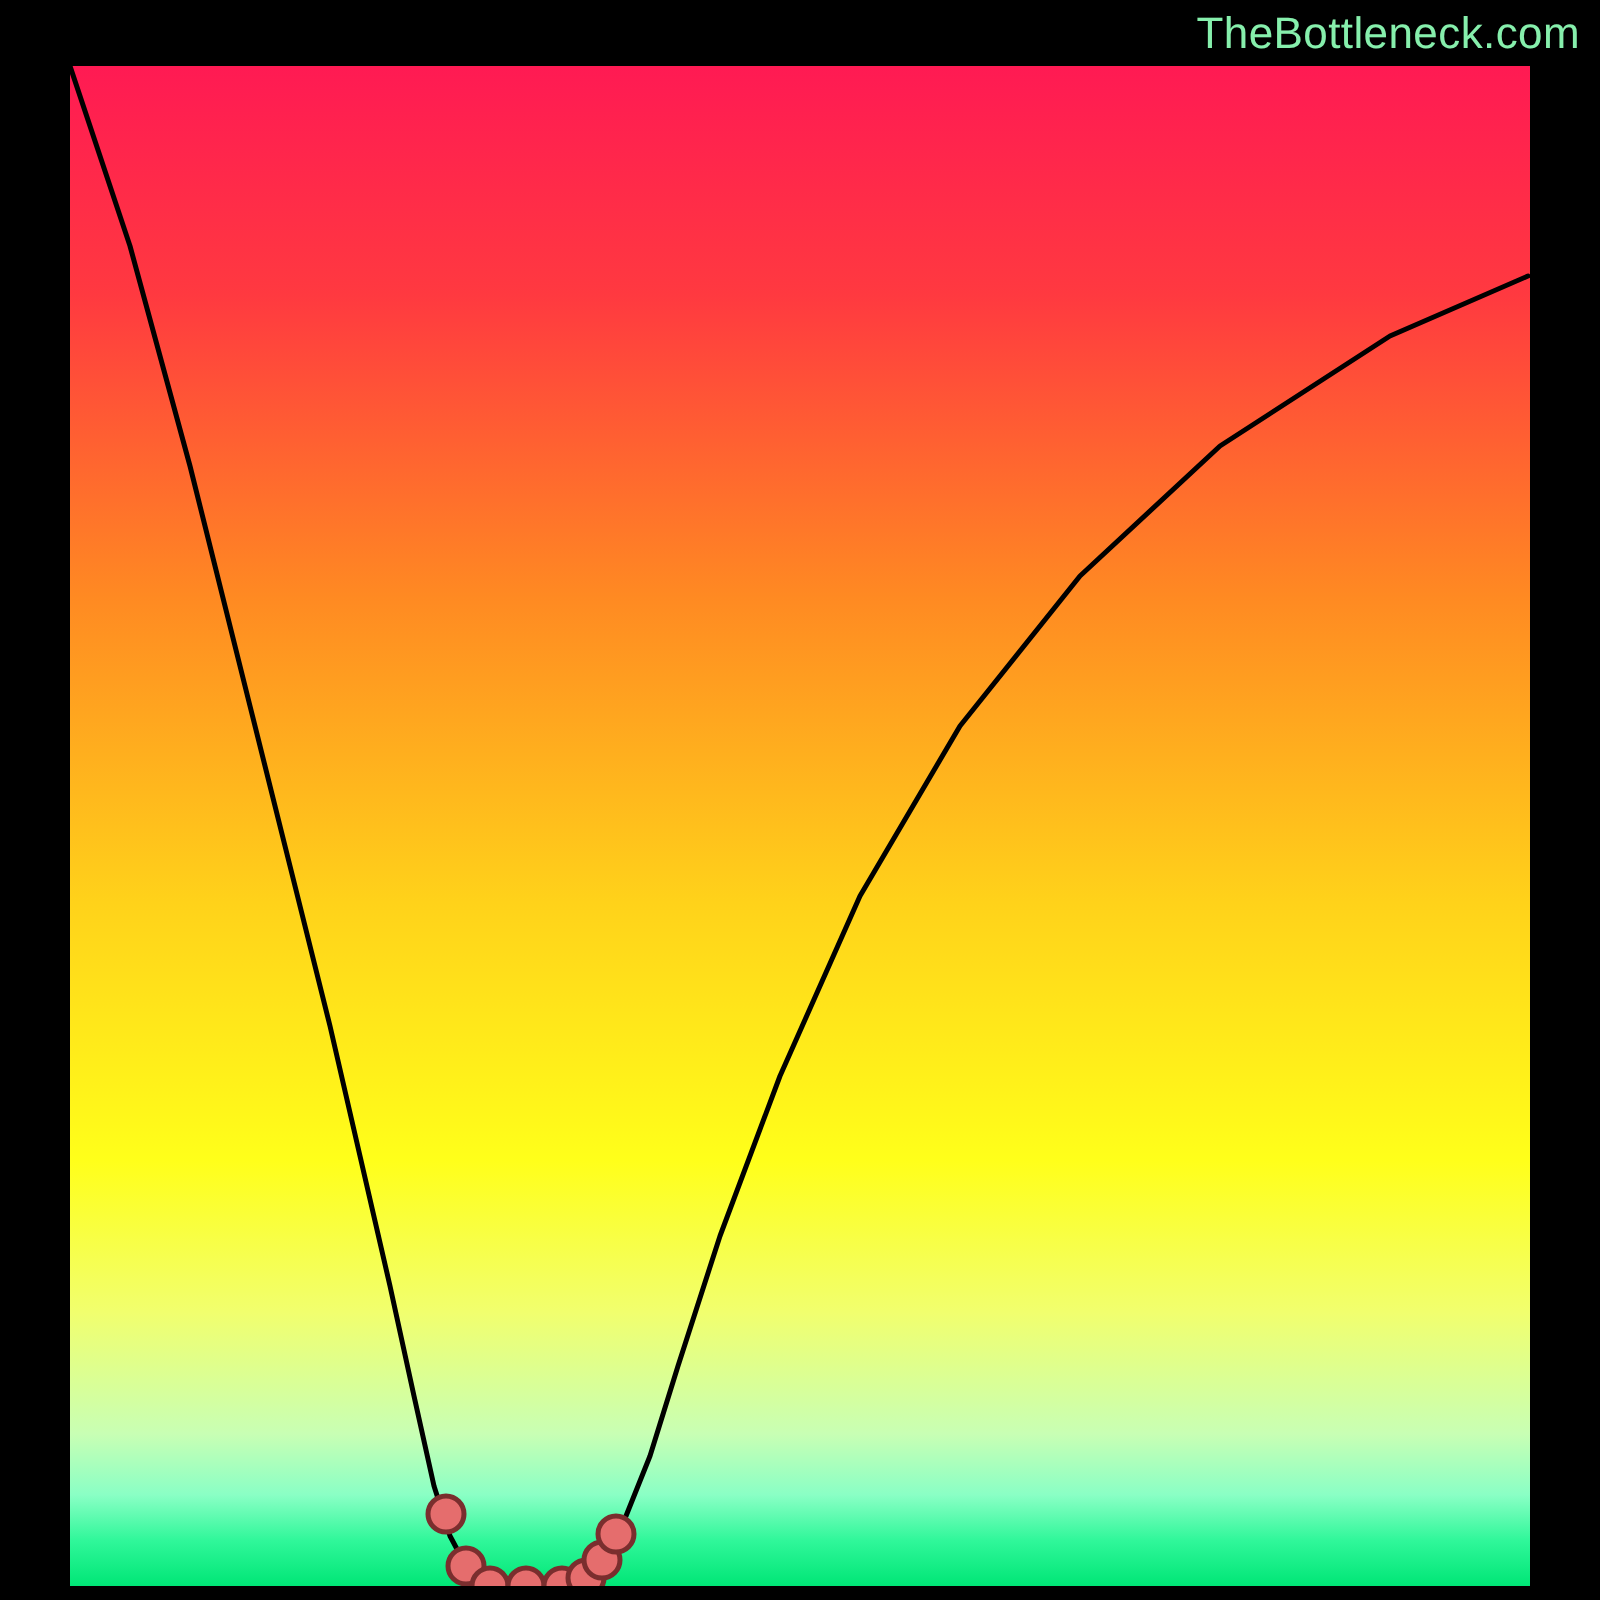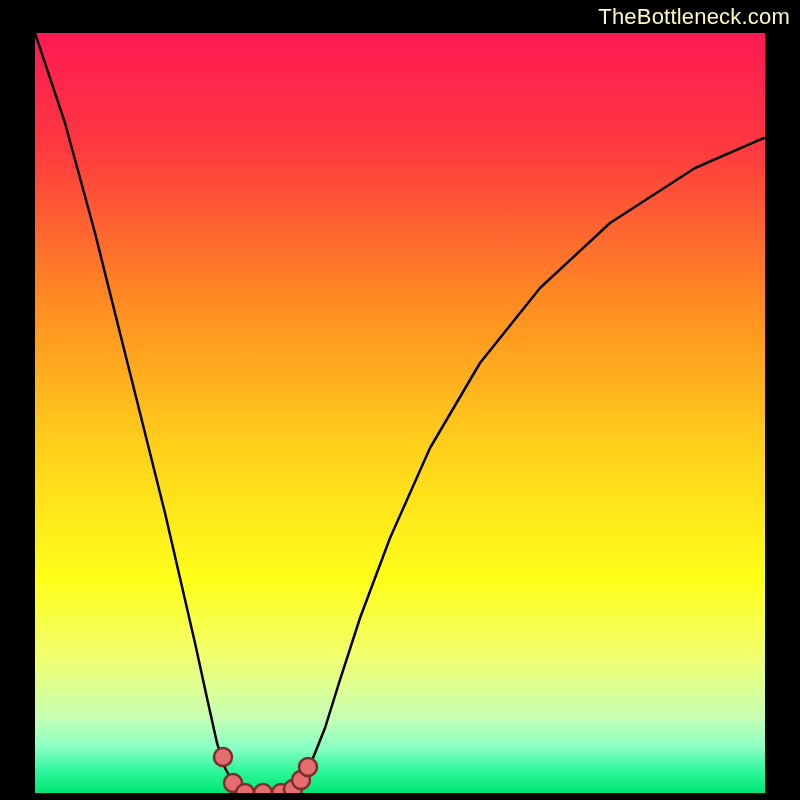--- a/index.html
+++ b/index.html
@@ -14,21 +14,21 @@
   .chart-container {
     position: relative;
     width: 800px;
     height: 800px;
     background: #000;
   }
   .watermark {
     position: absolute;
     top: 4px;
     right: 10px;
-    color: #fef9c3;
+    color: #86efac;
     font-size: 22px;
     font-weight: 500;
     letter-spacing: 0.2px;
     z-index: 10;
   }
   svg {
     display: block;
   }
 </style>
 </head>

